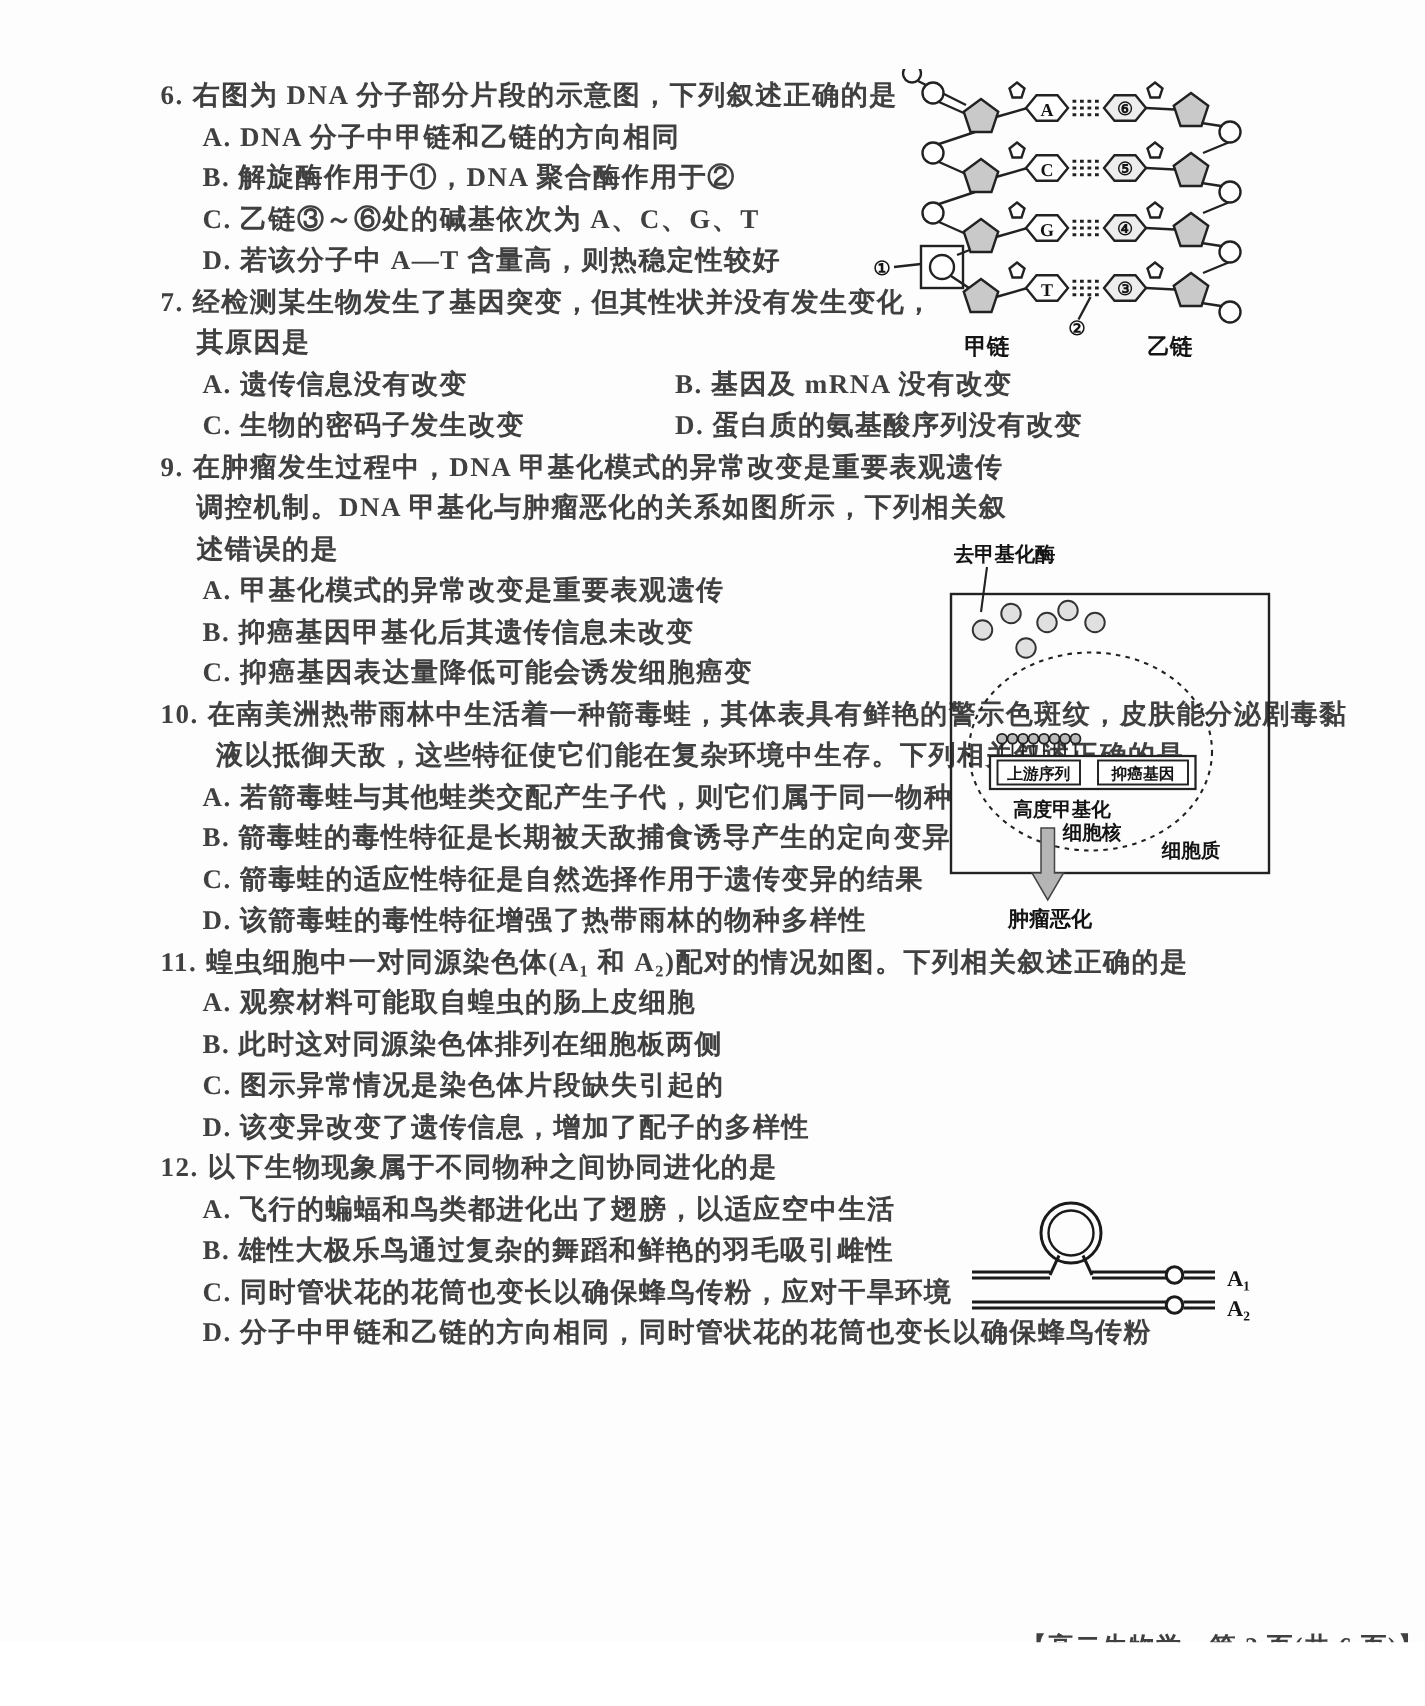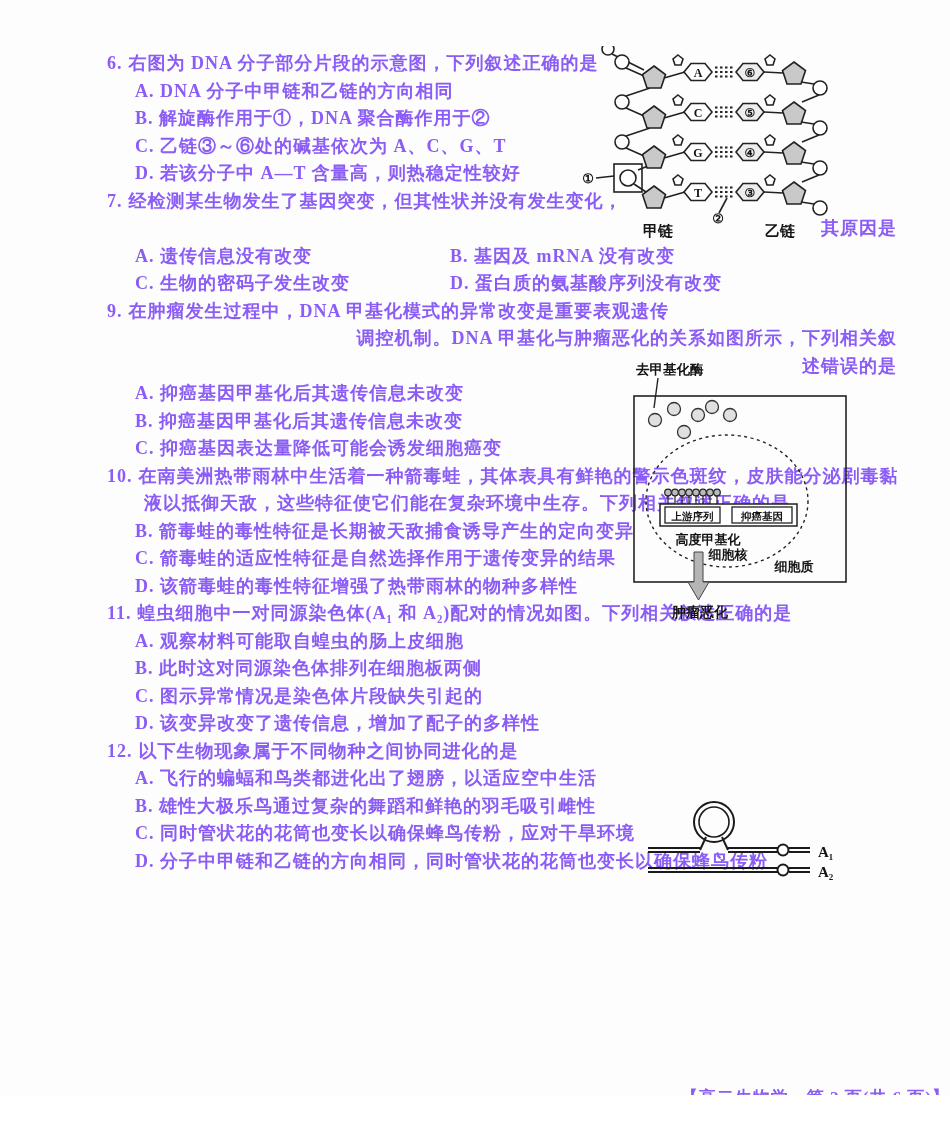--- a/index.html
+++ b/index.html
@@ -1,25 +1,25 @@
 <!DOCTYPE html>
 <html><head>
 <meta charset="utf-8">
 <style>
   html,body { margin:0; padding:0; background:#ffffff; }
   .page {
     position:relative; width:950px; height:1095px; margin:0 auto;
-    background:#fdfdfd; color:#8b5cf6; overflow:hidden;
+    background:#fdfdfd; color:#404040; overflow:hidden;
     font-family:"Liberation Serif","DejaVu Serif",serif;
   }
   .content { position:absolute; left:107px; top:50px; width:790px; }
   .q { font-size:18px; font-weight:600; line-height:27.5px; letter-spacing:1px; }
   .stem-line { white-space:nowrap; }
   .qnum { margin-right:6px; }
-  .cont { padding-left:24px;text-align:right; }
+  .cont { padding-left:24px; }
   .cont-wide { padding-left:37px; }
   .opt { padding-left:28px; white-space:nowrap; }
   .opts2 { display:grid; grid-template-columns:315px 1fr; padding-left:28px; }
   .opts2 .opt { padding-left:0; }
   .diagram { position:absolute; }
   svg text { font-family:"Liberation Serif","DejaVu Serif",serif; font-weight:600; fill:#141414; }
   .footer {
     position:absolute; left:0; top:1086px; width:100%; text-align:right;
     padding-left:55px; box-sizing:border-box;
     font-size:17px; font-weight:600; letter-spacing:1px;
@@ -50,28 +50,29 @@
         <div class="opt">C. 生物的密码子发生改变</div>
         <div class="opt">D. 蛋白质的氨基酸序列没有改变</div>
       </div>
     </section>
 
 
     <section class="q">
       <div class="stem-line"><span class="qnum">9.</span><span>在肿瘤发生过程中，DNA 甲基化模式的异常改变是重要表观遗传</span></div>
       <div class="stem-line cont">调控机制。DNA 甲基化与肿瘤恶化的关系如图所示，下列相关叙</div>
       <div class="stem-line cont">述错误的是</div>
-      <div class="opt">A. 抑癌基因甲基化后其遗传信息未改变</div>
+      <div class="opt">A. 甲基化模式的异常改变是重要表观遗传</div>
       <div class="opt">B. 抑癌基因甲基化后其遗传信息未改变</div>
       <div class="opt">C. 抑癌基因表达量降低可能会诱发细胞癌变</div>
     </section>
 
     <section class="q">
       <div class="stem-line"><span class="qnum">10.</span><span>在南美洲热带雨林中生活着一种箭毒蛙，其体表具有鲜艳的警示色斑纹，皮肤能分泌剧毒黏</span></div>
       <div class="stem-line cont-wide">液以抵御天敌，这些特征使它们能在复杂环境中生存。下列相关叙述正确的是</div>
+      <div class="opt">A. 若箭毒蛙与其他蛙类交配产生子代，则它们属于同一物种</div>
       <div class="opt">B. 箭毒蛙的毒性特征是长期被天敌捕食诱导产生的定向变异</div>
       <div class="opt">C. 箭毒蛙的适应性特征是自然选择作用于遗传变异的结果</div>
       <div class="opt">D. 该箭毒蛙的毒性特征增强了热带雨林的物种多样性</div>
     </section>
 
     <section class="q">
       <div class="stem-line"><span class="qnum">11.</span><span>蝗虫细胞中一对同源染色体(A₁ 和 A₂)配对的情况如图。下列相关叙述正确的是</span></div>
       <div class="opt">A. 观察材料可能取自蝗虫的肠上皮细胞</div>
       <div class="opt">B. 此时这对同源染色体排列在细胞板两侧</div>
       <div class="opt">C. 图示异常情况是染色体片段缺失引起的</div>

